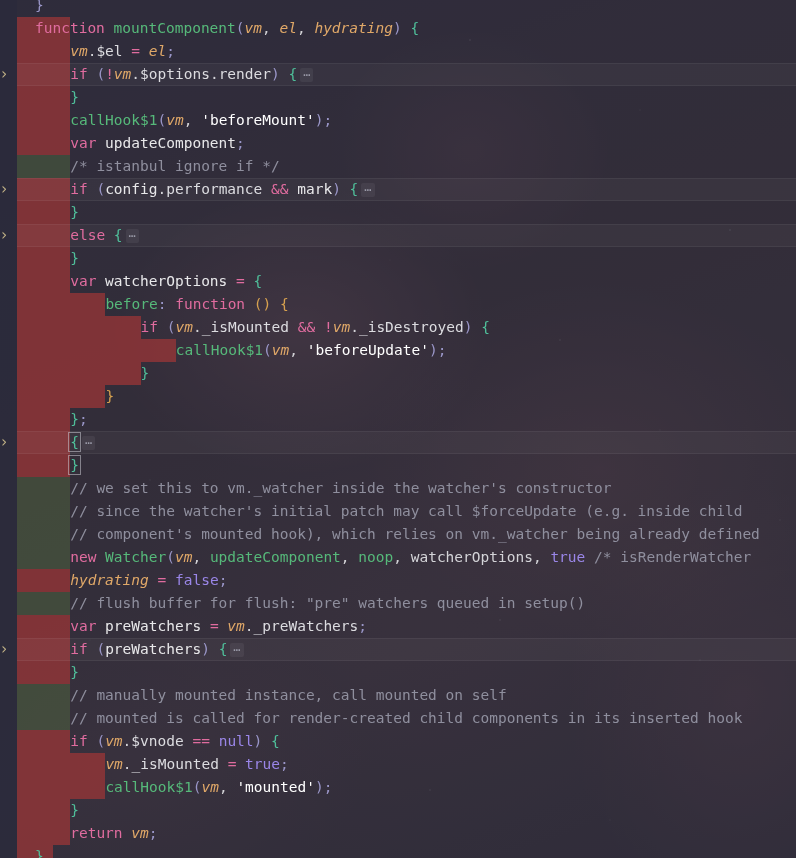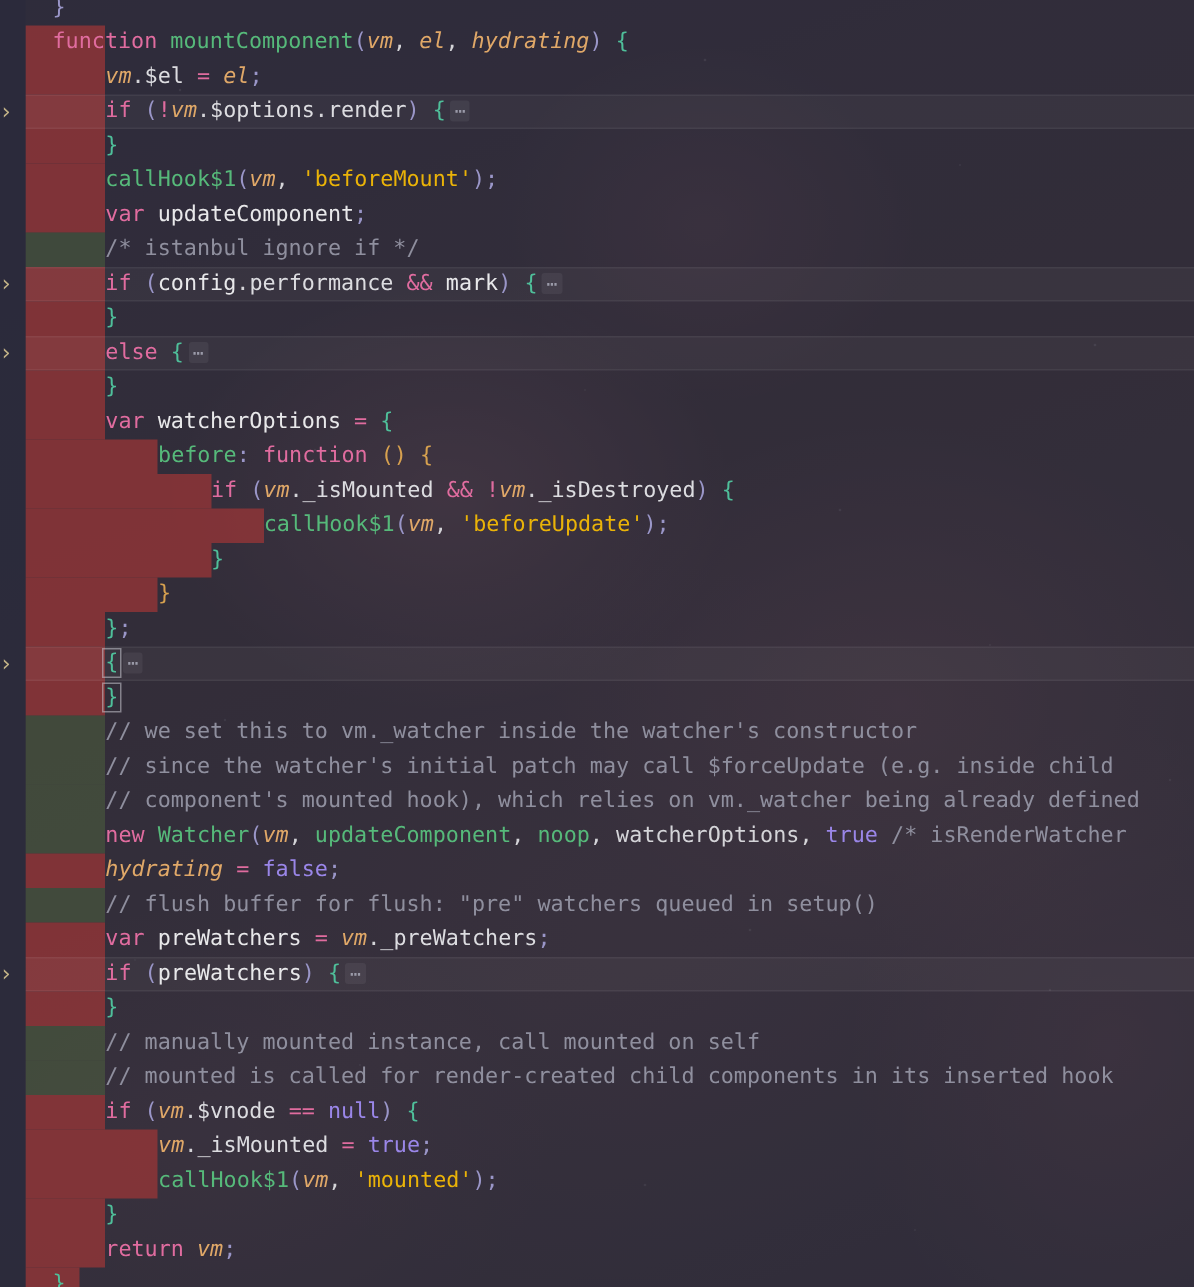--- a/index.html
+++ b/index.html
@@ -91,21 +91,21 @@
     height: 23px;
     white-space: pre;
   }
 
   
   .kw   { color: #e06c9f; }          
   .fn   { color: #56b97a; }          
   .par  { color: #e0a868; font-style: italic; }  
   .var  { color: #e8e8ea; }
   .prop { color: #dcdce0; }
-  .str  { color: #eab308; text-align: right; }
+  .str  { color: #ffffff; text-align: right; }
   .punc { color: #9a96c8; }
   .op   { color: #e06c9f; }
   .cmt  { color: #8f8f9e; }
   .bool { color: #9a86e8; }
   .plain{ color: #d4d4d8; }
   .brk  { color: #9a96c8; }
   .brk2 { color: #4fbf9a; }
   .brk3 { color: #d7a14f; }
 
   .fold-ellipsis {

